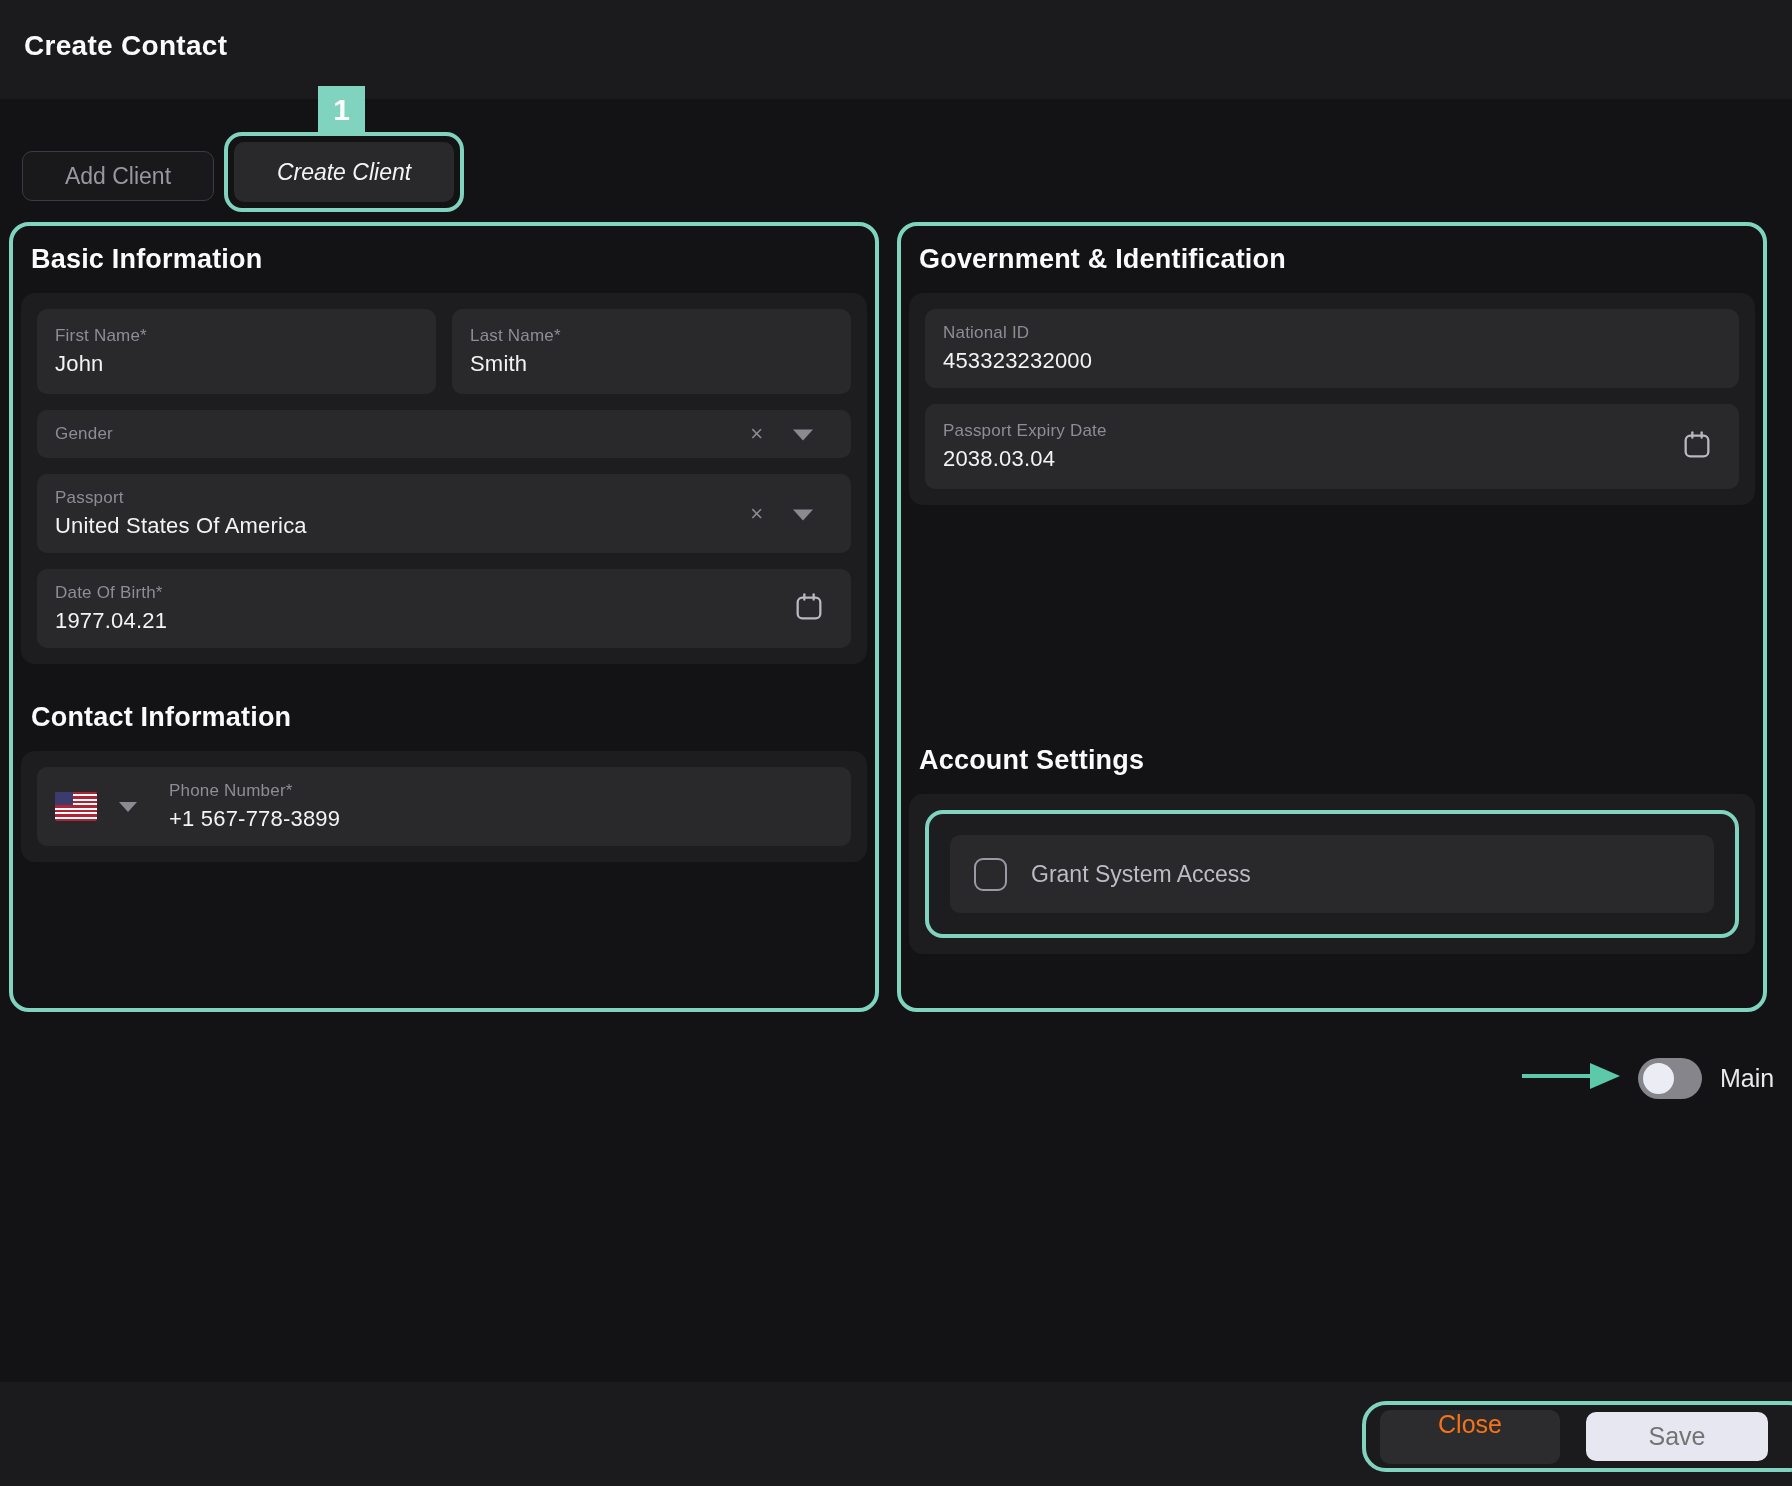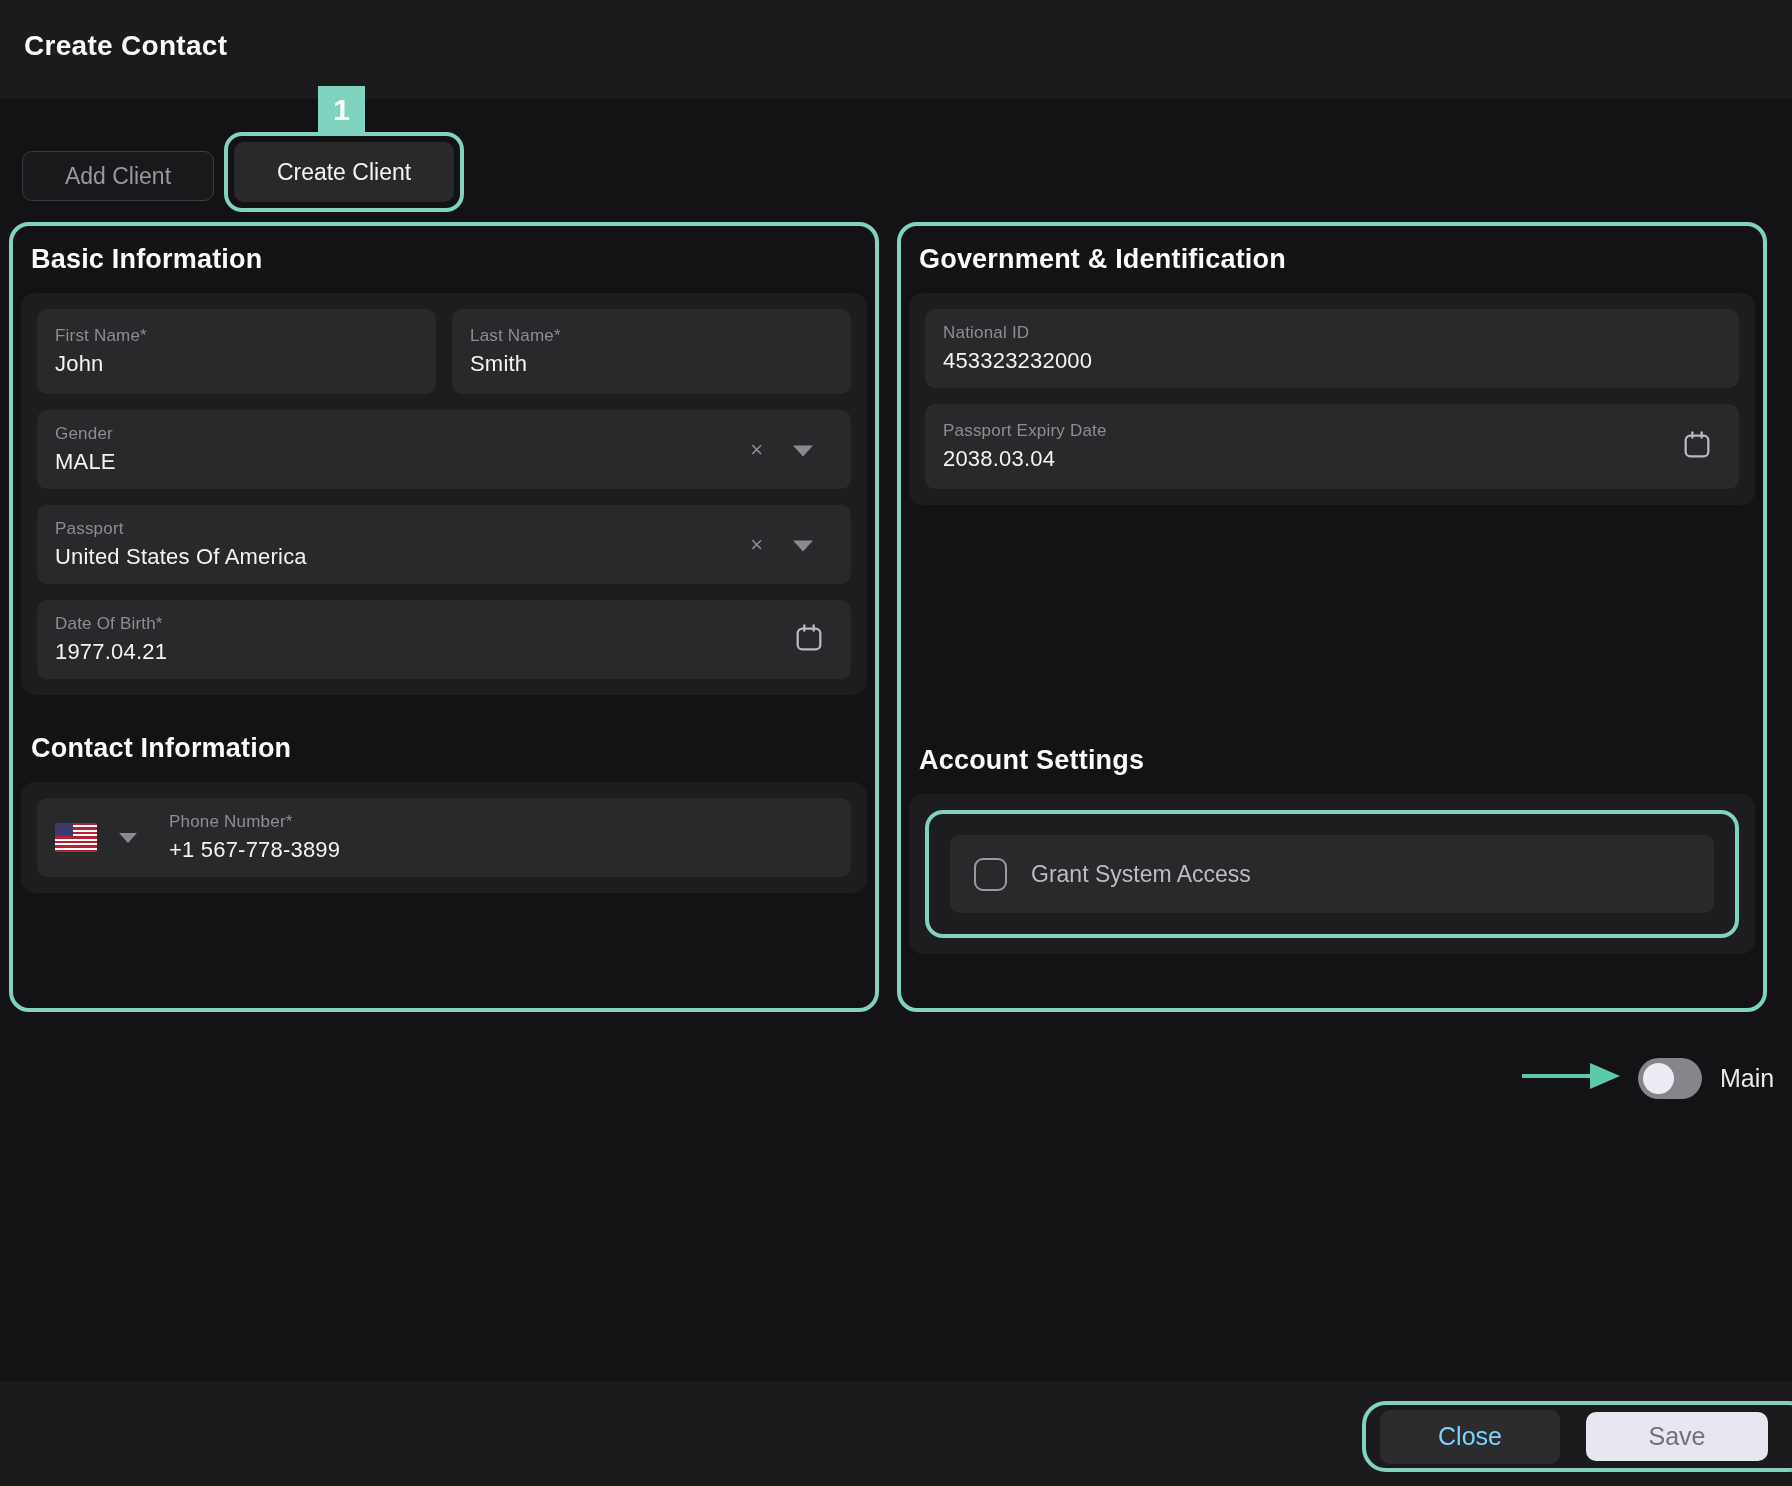--- a/index.html
+++ b/index.html
@@ -22,21 +22,21 @@
     font-size:23px; color:#98989d; cursor:pointer;
   }
   .create-outline {
     position:absolute; left:224px; top:132px; width:240px; height:80px;
     border:4px solid var(--accent); border-radius:18px; padding:6px; background:transparent;
   }
   .btn-create-client {
     width:100%; height:100%;
     background:#29292b; border-radius:10px;
     display:flex; align-items:center; justify-content:center;
-    font-size:23px; color:#f4f4f6; cursor:pointer;
+    font-size:23px; color:#f4f4f6; cursor:pointer;font-style:italic;
   }
   .step-badge {
     position:absolute; left:318px; top:86px; width:47px; height:47px;
     background:var(--accent); display:flex; align-items:center; justify-content:center;
     font-size:30px; font-weight:700; color:#fbfefd;
   }
 
   
   .panel {
     position:absolute; top:222px; width:870px; height:790px;
@@ -116,22 +116,22 @@
   .toggle-label { margin-left:18px; font-size:25px; color:#e9e9ec; }
 
   
   .footer-outline {
     position:absolute; left:1362px; top:1401px; width:450px; height:71px;
     border:4px solid var(--accent); border-radius:24px;
     display:flex; align-items:center; padding:0 14px; gap:26px; background:#1b1b1d;
   }
   .btn-close {
     width:180px; height:54px; background:#2c2c2e; border-radius:10px;
-    display:flex; align-items:center; justify-content:center;
-    font-size:25px; color:#7dd3fc; cursor:pointer;
+    display:flex; justify-content:center;
+    font-size:25px; color:#f97316; cursor:pointer;
   }
   .btn-save {
     width:182px; height:49px; background:#e7e7f1; border-radius:10px;
     display:flex; align-items:center; justify-content:center;
     font-size:25px; color:#737373; cursor:pointer;
   }
 </style>
 </head>
 <body>
 
@@ -163,21 +163,20 @@
           <div class="value">John</div>
         </div>
         <div class="field">
           <div class="label">Last Name*</div>
           <div class="value">Smith</div>
         </div>
       </div>
 
       <div class="field">
         <div class="label">Gender</div>
-        <div class="value">MALE</div>
         <span class="clear-x">×</span>
         <span class="caret-down"></span>
       </div>
 
       <div class="field">
         <div class="label">Passport</div>
         <div class="value">United States Of America</div>
         <span class="clear-x">×</span>
         <span class="caret-down"></span>
       </div>

